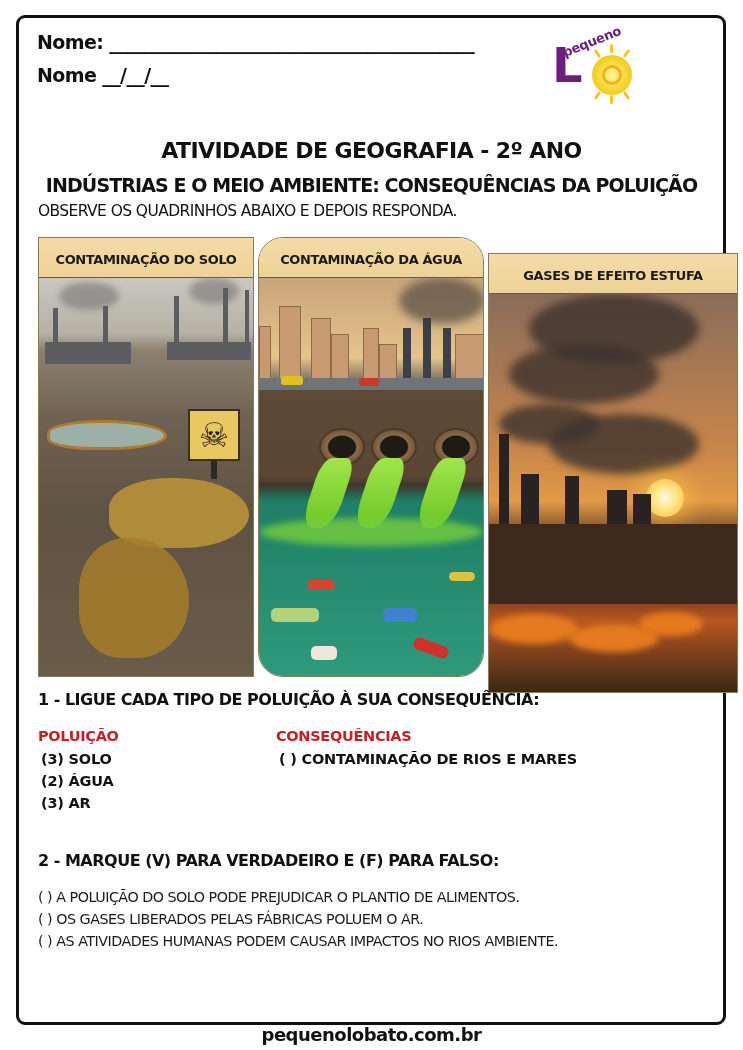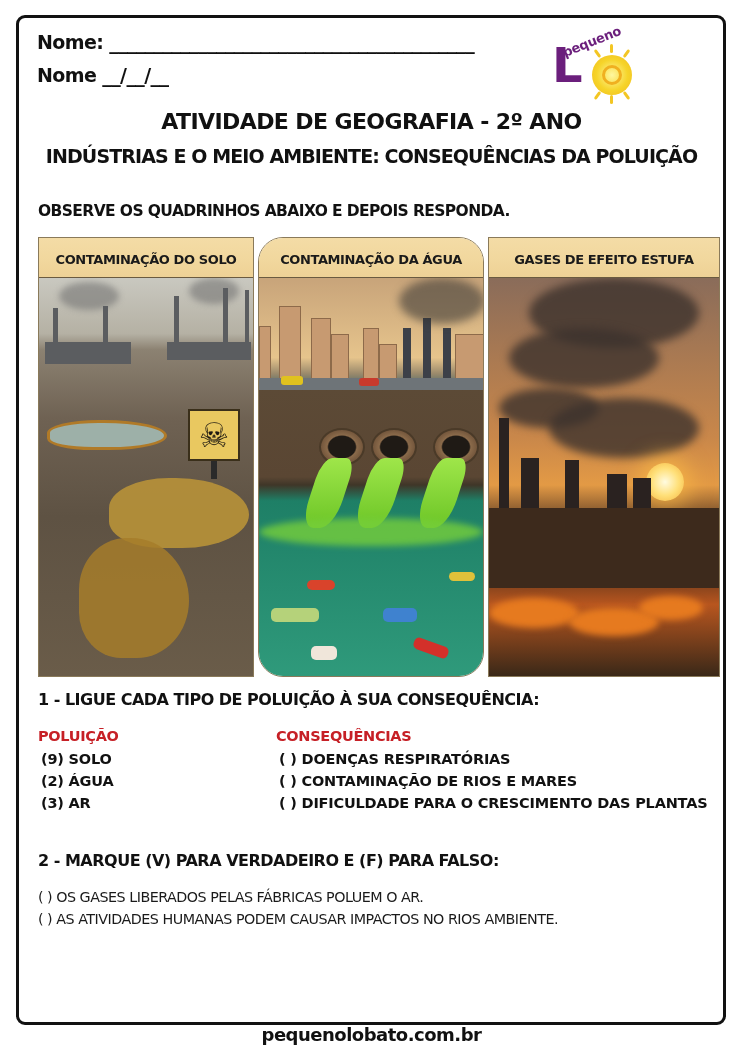--- a/index.html
+++ b/index.html
@@ -18,25 +18,25 @@
 
   
   .logo { left: 552px; top: 27px; width: 168px; height: 76px; }
   .logo .small { position: absolute; left: 12px; top: 2px; font-size: 13px; font-weight: bold; color: #6b1f7c; transform: rotate(-22deg); transform-origin: left bottom; letter-spacing: -0.3px; }
   .logo .bigL { position: absolute; left: 0px; top: 14px; font-size: 48px; font-weight: bold; color: #6b1f7c; line-height: 1; }
   .logo .bato { position: absolute; left: 80px; top: 14px; font-size: 46px; font-weight: bold; color: #6b1f7c; line-height: 1; letter-spacing: -2px; }
   .logo .sun { position: absolute; left: 40px; top: 28px; width: 40px; height: 40px; border-radius: 50%; background: radial-gradient(circle, #fff7a0 0%, #f6d42a 55%, #f0b919 100%); }
   .logo .sun::after { content: ""; position: absolute; left: 10px; top: 10px; width: 14px; height: 14px; border: 3px solid #f0b020; border-radius: 50%; }
   .logo .ray { position: absolute; background: #f3c623; width: 3px; height: 9px; border-radius: 2px; }
 
-  .title { left: 0; width: 743px; text-align: center; font-weight: bold; white-space: nowrap; }
+  .title { left: 0; width: 743px; text-align: center; font-weight: bold; white-space: nowrap; margin-top: 29px; }
   .title1 { top: 109px; font-size: 22px; letter-spacing: -0.6px; }
   .title2 { top: 145px; font-size: 19px; letter-spacing: -0.9px; left: 10px; }
 
-  .observe { left: 38px; top: 202px; font-size: 15.5px; font-weight: bold; letter-spacing: -0.6px; white-space: nowrap; }
+  .observe { left: 38px; top: 202px; font-size: 15.5px; font-weight: normal; letter-spacing: -0.6px; white-space: nowrap; }
 
   
   .panel { position: absolute; top: 237px; height: 440px; border: 1px solid #8a7a5a; overflow: hidden; }
   .panel .cap {
     height: 40px; line-height: 44px; text-align: center; font-size: 13px; font-weight: bold; letter-spacing: -0.4px; white-space: nowrap;
     background: linear-gradient(180deg, #f4dca6, #f1d79d 60%, #eed196); border-bottom: 1px solid #6a5a40; color: #1a1a1a;
   }
   .panel .art { position: absolute; left: 0; right: 0; top: 40px; bottom: 0; overflow: hidden; }
 
   
@@ -53,21 +53,21 @@
   .p2 .art { background: linear-gradient(180deg, #c8a47a 0%, #e6c48c 20%, #9b8a6c 24%, #6b7568 26%, #5c4a36 28%, #5a4633 50%, #3f3628 52%, #1e7f66 56%, #2f9a7b 100%); }
   .p2 .bld { position: absolute; background: #c79a71; border: 1px solid #8d6a4a; }
   .p2 .stack { position: absolute; background: #3c4048; }
   .p2 .road { position: absolute; left: 0; right: 0; top: 100px; height: 12px; background: #6e7478; }
   .p2 .pipe { position: absolute; top: 150px; width: 46px; height: 38px; border-radius: 50%; background: radial-gradient(ellipse at center, #1f1a15 0 45%, #8a6a4a 50%, #6a4e36 80%); border: 2px solid #4a3a28; }
   .p2 .flow { position: absolute; top: 180px; width: 34px; height: 70px; background: linear-gradient(180deg, #9fe64a, #6cc526); border-radius: 30% 30% 40% 40%; transform: skewX(-18deg); }
   .p2 .water-glow { position: absolute; left: 0; right: 0; top: 240px; height: 28px; background: #76cf3b; opacity: 0.8; border-radius: 50%; filter: blur(3px); }
   .p2 .trash { position: absolute; border-radius: 5px; }
 
   
-  .p3 { left: 488px; width: 232px; }
+  .p3 { left: 488px; width: 250px; margin-top: 16px; }
   .p3 .art { background: linear-gradient(180deg, #8a6c5a 0%, #c9874a 40%, #e39a45 52%, #5a3a24 62%, #3a2618 70%, #b8561f 82%, #3a2818 100%); }
   .p3 .cloud { position: absolute; border-radius: 50%; background: rgba(60,50,45,0.8); filter: blur(4px); }
   .p3 .chim { position: absolute; background: #2a2220; }
   .p3 .sun3 { position: absolute; left: 157px; top: 185px; width: 38px; height: 38px; border-radius: 50%; background: radial-gradient(circle, #fffbe0 0%, #ffe07a 50%, #f5b33c 100%); box-shadow: 0 0 20px 8px rgba(255,190,70,0.6); }
   .p3 .city { position: absolute; left: 0; right: 0; top: 230px; height: 80px; background: #3d2a1c; }
   .p3 .fire { position: absolute; border-radius: 50%; background: #e67a1f; filter: blur(3px); }
 
   
   .q-head { left: 38px; font-size: 16px; font-weight: bold; letter-spacing: -0.5px; white-space: nowrap; }
   .q1-head { top: 690px; }
@@ -185,29 +185,28 @@
     <div class="fire" style="left:80px; top:330px; width:90px; height:28px;"></div>
     <div class="fire" style="left:150px; top:318px; width:64px; height:24px;"></div>
   </div>
 </div>
 
 <div class="abs q-head q1-head">1 - LIGUE CADA TIPO DE POLUIÇÃO À SUA CONSEQUÊNCIA:</div>
 <div class="abs col-head col-poll">POLUIÇÃO</div>
 <div class="abs col-head col-cons">CONSEQUÊNCIAS</div>
 
 <div class="abs list list-poll">
-  <div>(9) SOLO</div>
+  <div>(3) SOLO</div>
   <div>(2) ÁGUA</div>
   <div>(3) AR</div>
 </div>
 <div class="abs list list-cons">
-  <div>(  ) DOENÇAS RESPIRATÓRIAS</div>
   <div>(  ) CONTAMINAÇÃO DE RIOS E MARES</div>
-  <div>(  ) DIFICULDADE PARA O CRESCIMENTO DAS PLANTAS</div>
 </div>
 
 <div class="abs q-head q2-head">2 - MARQUE (V) PARA VERDADEIRO E (F) PARA FALSO:</div>
 <div class="abs tf-list">
+  <div>(   ) A POLUIÇÃO DO SOLO PODE PREJUDICAR O PLANTIO DE ALIMENTOS.</div>
   <div>(   ) OS GASES LIBERADOS PELAS FÁBRICAS POLUEM O AR.</div>
   <div>(   ) AS ATIVIDADES HUMANAS PODEM CAUSAR IMPACTOS NO RIOS AMBIENTE.</div>
 </div>
 
 <div class="abs footer">pequenolobato.com.br</div>
 
 </body></html>

